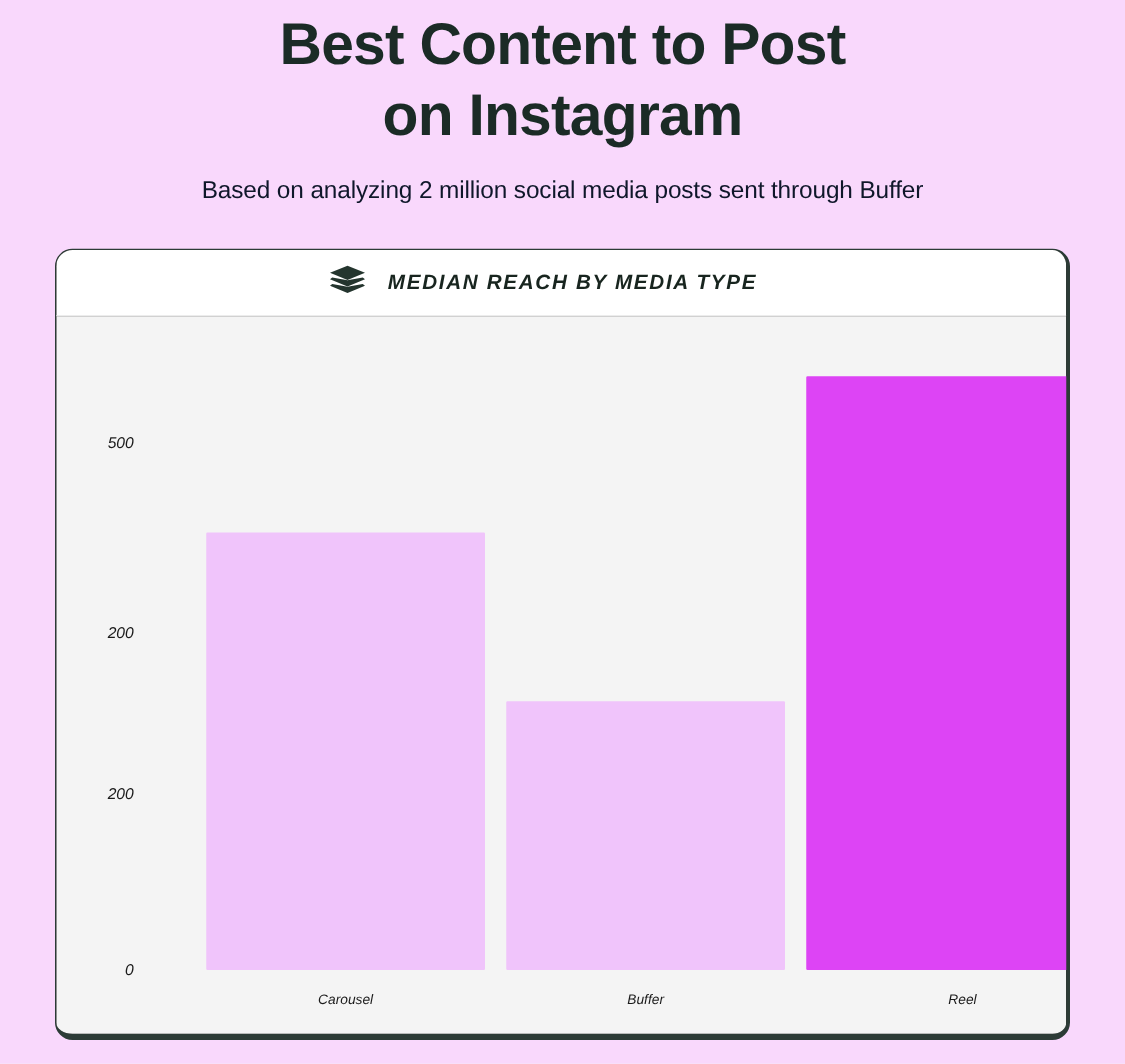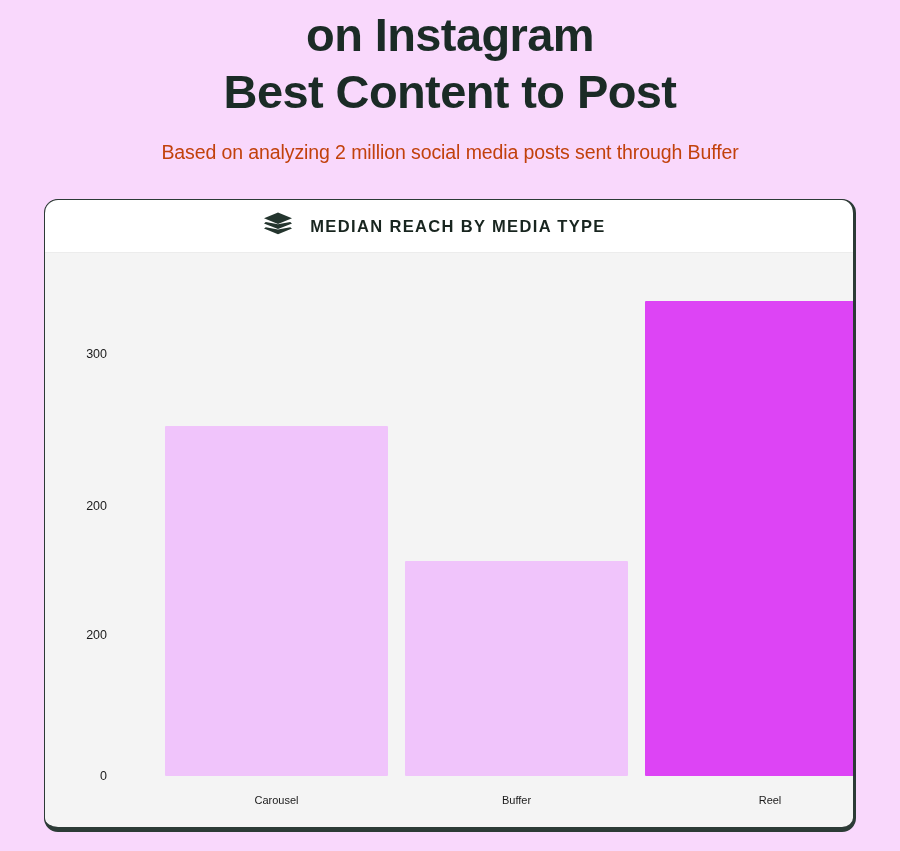--- a/index.html
+++ b/index.html
@@ -33,21 +33,21 @@
   }
   .page-title .title-line {
     display: block;
   }
   .page-subtitle {
     margin: 0;
     padding-top: 20px;
     font-size: 19.5px;
     line-height: 24px;
     font-weight: 400;
-    color: #c2410c;
+    color: #0f172a;
     letter-spacing: -0.1px;
   }
 
   
   .chart-card-wrap {
     position: absolute;
     left: 44px;
     top: 199px;
     width: 812px;
     height: 633px;
@@ -56,20 +56,21 @@
     position: relative;
     width: 100%;
     height: 100%;
     box-sizing: border-box;
     border: 1.5px solid #2C3B36;
     border-bottom-width: 5px;
     border-right-width: 3px;
     border-radius: 14px;
     background: #000000;
     overflow: hidden;
+    font-style: italic;
   }
 
   .card-header {
     position: relative;
     height: 52px;
     background: #FFFFFF;
     display: flex;
     align-items: center;
     justify-content: center;
     gap: 0px;
@@ -134,22 +135,22 @@
     font-size: 11px;
     color: #1A1A1A;
     white-space: nowrap;
   }
 </style>
 </head>
 <body>
 
 <div class="page-header">
   <h1 class="page-title">
+    <span class="title-line">Best Content to Post</span>
     <span class="title-line">on Instagram</span>
-    <span class="title-line">Best Content to Post</span>
   </h1>
   <p class="page-subtitle">Based on analyzing 2 million social media posts sent through Buffer</p>
 </div>
 
 <div class="chart-card-wrap">
   <div class="chart-card">
 
     <div class="card-header">
       <svg class="buffer-logo" viewBox="0 0 30 28">
         <polygon points="15,0.5 29,6.2 15,11.9 1,6.2" fill="#24352E"></polygon>
@@ -157,21 +158,21 @@
         <polygon points="15,17.4 27.2,15.2 29,16.6 15,22.3 1,16.6 2.8,15.2" fill="#24352E"></polygon>
       </svg>
       <div class="card-header-title">MEDIAN REACH BY MEDIA TYPE</div>
     </div>
 
     <div class="plot-area">
       <div class="y-axis">
           <div class="y-tick" style="top: 523px;">0</div>
           <div class="y-tick" style="top: 382.429px;">200</div>
           <div class="y-tick" style="top: 253px;">200</div>
-          <div class="y-tick" style="top: 101.286px;">300</div>
+          <div class="y-tick" style="top: 101.286px;">500</div>
         </div>
       <div class="bars-layer">
           <div class="bar" title="Carousel: 249" style="left: 120px; width: 223px; height: 350.023px; background: rgb(240, 196, 251);"></div>
           <div class="x-label" style="left: 231.5px;">Carousel</div>
           <div class="bar" title="Image: 153" style="left: 360px; width: 223px; height: 215.074px; background: rgb(240, 196, 251);"></div>
           <div class="x-label" style="left: 471.5px;">Buffer</div>
           <div class="bar" title="Reel: 338" style="left: 600px; width: 223px; height: 475.131px; background: rgb(221, 68, 245);"></div>
           <div class="x-label" style="left: 725px;">Reel</div>
         </div>
     </div>

